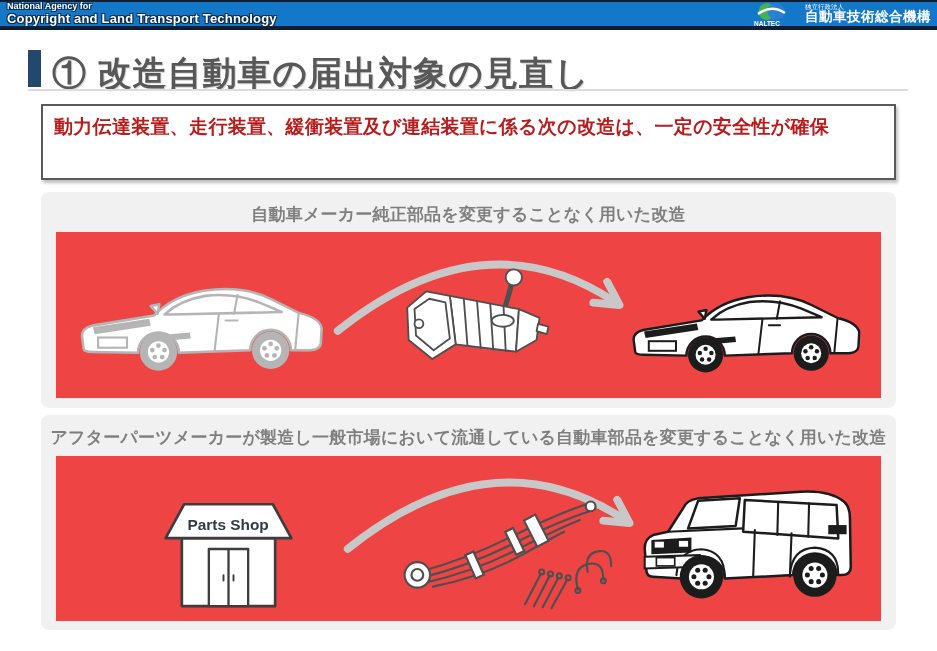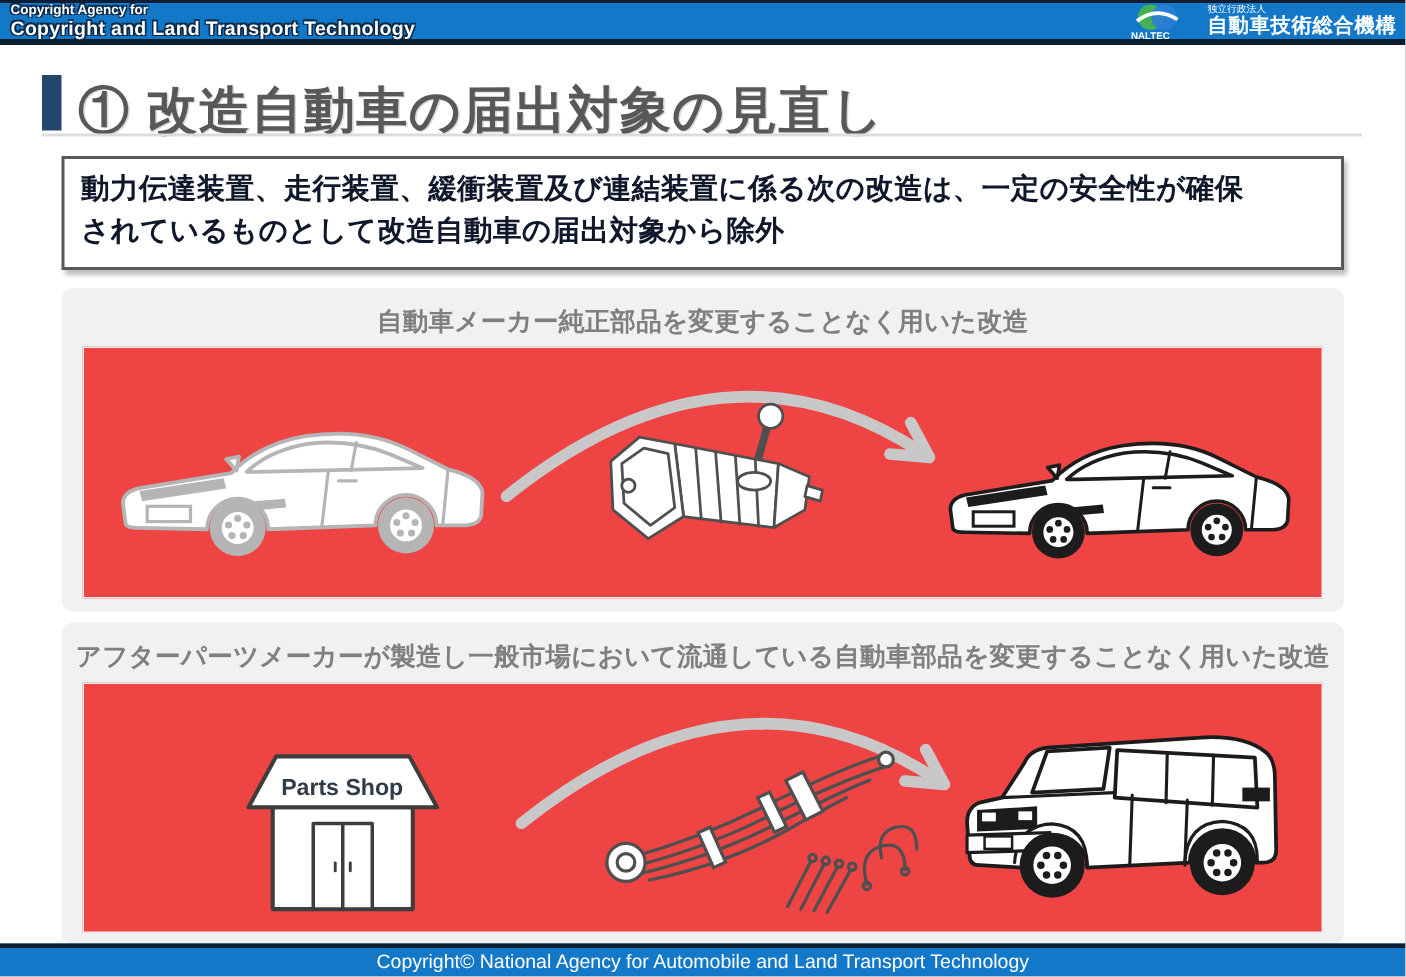--- a/index.html
+++ b/index.html
@@ -23,21 +23,21 @@
   
   .accent-bar { position:absolute; left:28px; top:50px; width:13px; height:37px; background:#24476e; }
   .page-title { position:absolute; left:52px; top:51px; font-size:34px; font-weight:bold;
     color:#585858; letter-spacing:1px; text-shadow:1px 1px 0 #d8d8d8; white-space:nowrap; }
   .title-rule { position:absolute; left:28px; top:89px; width:880px; height:2px; background:#dcdcdc; }
 
   
   .statement { position:absolute; left:41px; top:104px; width:855px; height:76px;
     background:#fff; border:2px solid #595959; box-shadow:2px 3px 3px rgba(0,0,0,0.25);
     padding:7px 11px; }
-  .statement div { font-size:19px; font-weight:bold; color:#0f172a; line-height:28px; letter-spacing:0.3px; }
+  .statement div { font-size:19px; font-weight:bold; color:#b91c1c; line-height:28px; letter-spacing:0.3px; }
 
   
   .section { position:absolute; left:41px; width:855px; background:#f1f1f1; border-radius:8px; }
   .section-1 { top:192px; height:216px; }
   .section-2 { top:415px; height:215px; }
   .sec-heading { text-align:center; padding-top:11px; font-size:17px; font-weight:bold;
     color:#7f7f7f; letter-spacing:0.2px; }
   .panel { position:absolute; left:14px; width:827px; background:#ef4444; border:1px solid #ececec; }
   .panel-1 { top:39px; height:168px; }
   .panel-2 { top:40px; height:167px; }
@@ -96,21 +96,21 @@
     <symbol id="sym-arrow" viewBox="0 0 320 100">
       <path d="M10,86 Q160,-34 296,56" fill="none" stroke="#c8c8c8" stroke-width="8" stroke-linecap="round" marker-end="url(#ah)"></path>
     </symbol>
   </defs>
 </svg>
 
 <div class="slide">
 
   <div class="top-bar">
     <div class="agency-block">
-      <div class="agency-l1">Copyright Agency for</div>
+      <div class="agency-l1">National Agency for</div>
       <div class="agency-l2">Copyright and Land Transport Technology</div>
     </div>
     <div class="logo-block">
       <svg width="36" height="27" viewBox="0 0 36 27">
         <circle cx="14" cy="10.5" r="8.5" fill="#45b055"></circle>
         <circle cx="23" cy="10.5" r="8.5" fill="#2b7fd4" opacity="0.92"></circle>
         <path d="M5,13 Q18,3 32,12" stroke="#fff" stroke-width="2.4" fill="none"></path>
         <text x="1" y="25" font-size="6.5" font-weight="bold" fill="#fff">NALTEC</text>
       </svg>
       <div class="org-text">
@@ -119,21 +119,20 @@
       </div>
     </div>
   </div>
 
   <div class="accent-bar"></div>
   <div class="page-title">① 改造自動車の届出対象の見直し</div>
   <div class="title-rule"></div>
 
   <div class="statement">
     <div>動力伝達装置、走行装置、緩衝装置及び連結装置に係る次の改造は、一定の安全性が確保</div>
-    <div>されているものとして改造自動車の届出対象から除外</div>
   </div>
 
   <div class="section section-1">
     <div class="sec-heading">自動車メーカー純正部品を変更することなく用いた改造</div>
     <div class="panel panel-1">
       <svg class="ill faded" style="left:20px; top:34px;" width="255" height="115" viewBox="0 0 300 135">
           <use href="#sym-coupe"></use>
         </svg>
       <svg class="ill" style="left:272px; top:14px;" width="310" height="100" viewBox="0 0 320 100">
           <use href="#sym-arrow"></use>
@@ -243,17 +242,14 @@
             <circle cx="216.5" cy="133.8" r="3" fill="currentColor"></circle>
           <circle cx="207.5" cy="133.8" r="3" fill="currentColor"></circle>
             <circle cx="203" cy="126" r="3" fill="currentColor"></circle>
           <circle cx="207.5" cy="118.2" r="3" fill="currentColor"></circle>
             <circle cx="216.5" cy="118.2" r="3" fill="currentColor"></circle>
         </g>
       </svg>
     </div>
   </div>
 
-  <div class="footer">
-    <span>Copyright© National Agency for Automobile and Land Transport Technology</span>
-  </div>
 
 </div>
 
 </body></html>

